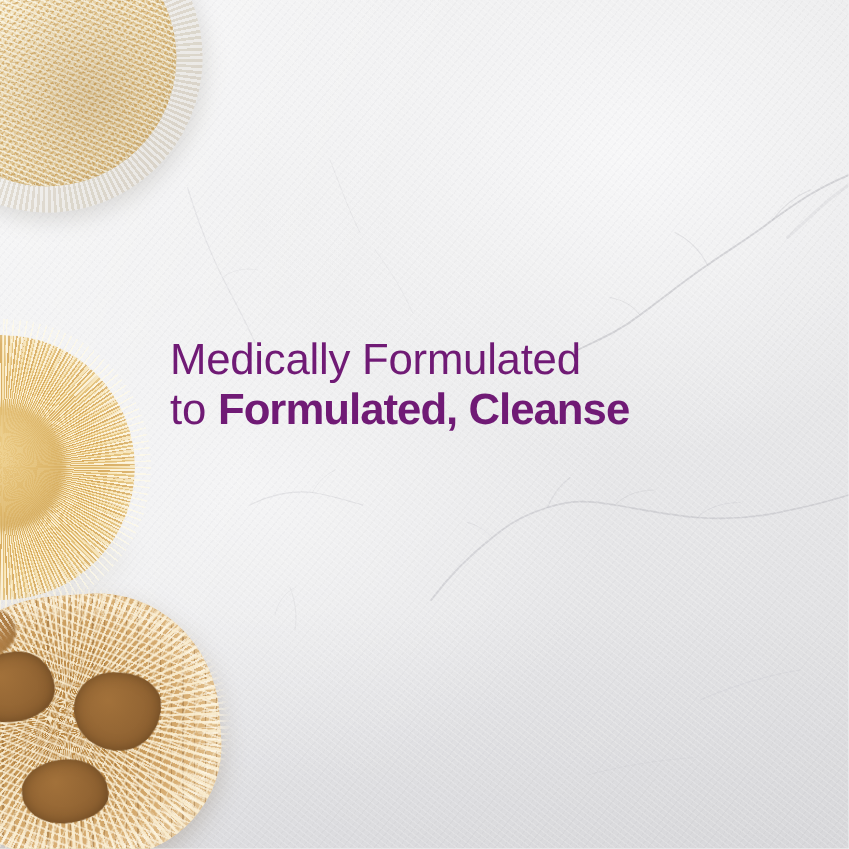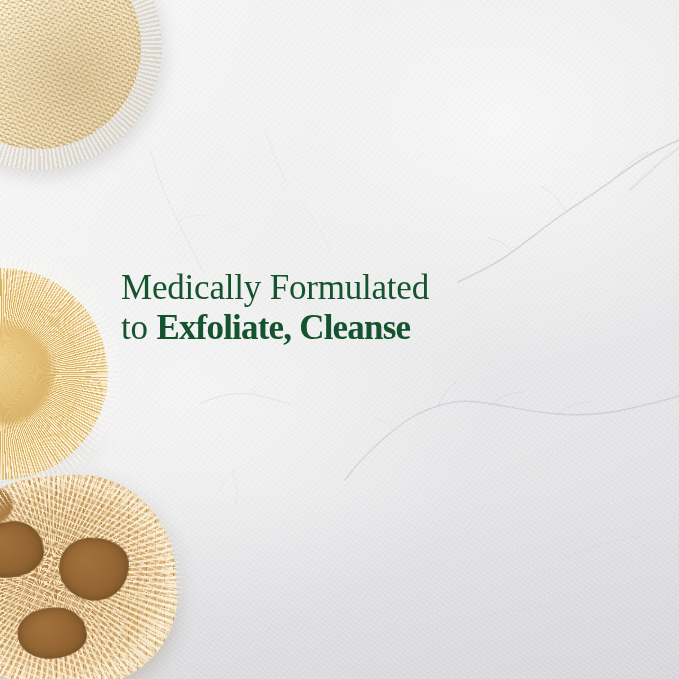--- a/index.html
+++ b/index.html
@@ -44,28 +44,27 @@
     inset: 0;
     opacity: 0.30;
     background-image:
       repeating-linear-gradient(37deg, rgba(255,255,255,0.55) 0 1px, rgba(0,0,0,0) 1px 4px),
       repeating-linear-gradient(-51deg, rgba(150,150,158,0.16) 0 1px, rgba(0,0,0,0) 1px 5px);
   }
 
   
   .headline {
     position: absolute;
-    left: 121px;
+    left: 136px;
     top: 268px;
     width: 470px;
-    color: #14532d;
+    color: #701a75;
     line-height: 40px;
     letter-spacing: -0.4px;
     white-space: nowrap;
-    font-family: Liberation Serif, serif;
   }
   .hl-line { display: block; font-size: 35px; }
   .hl-light { font-weight: 300; letter-spacing: -0.2px; }
   .hl-bold  { font-weight: 700; letter-spacing: -0.8px; }
 
   
   .pad-wrap {
     position: absolute;
     left: -86px;
     top: -78px;
@@ -300,17 +299,17 @@
       <div class="slice-stem"></div>
     </div>
     <div class="slice-edge"></div>
   </div>
 
   <div class="headline">
     <span class="hl-line">
       <span class="hl-light">Medically Formulated</span>
     </span>
     <span class="hl-line">
-      <span class="hl-light">to </span><span class="hl-bold">Exfoliate, Cleanse</span>
+      <span class="hl-light">to </span><span class="hl-bold">Formulated, Cleanse</span>
     </span>
   </div>
 
 </div>
 
 </body></html>

